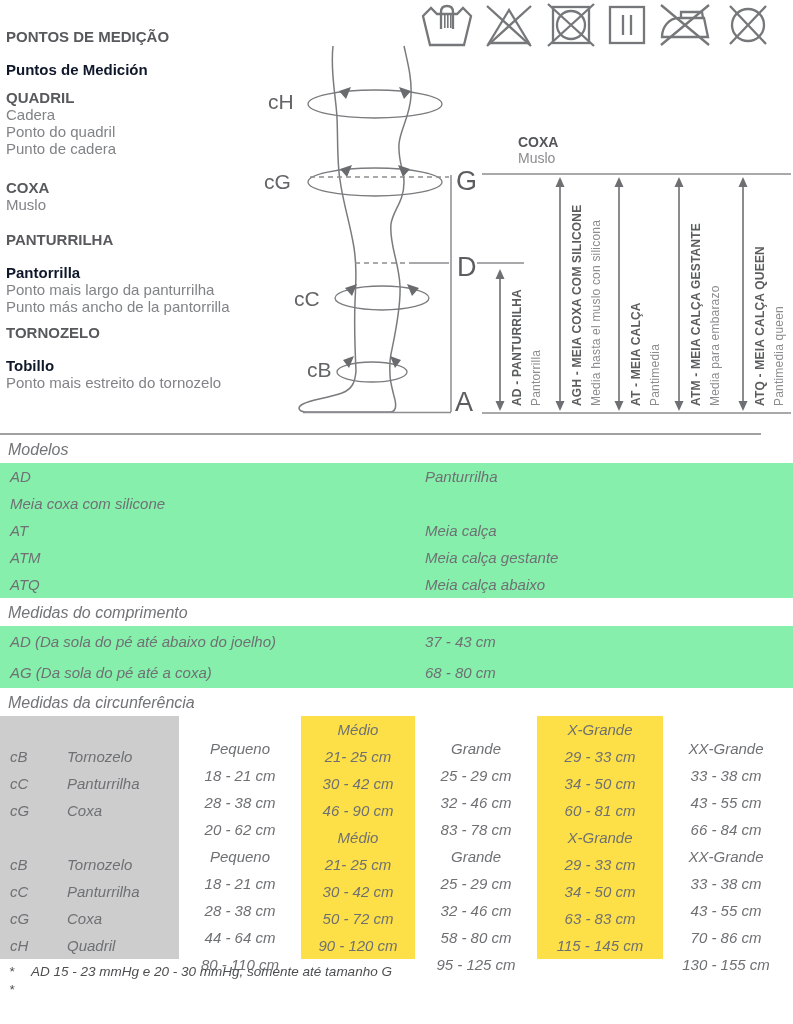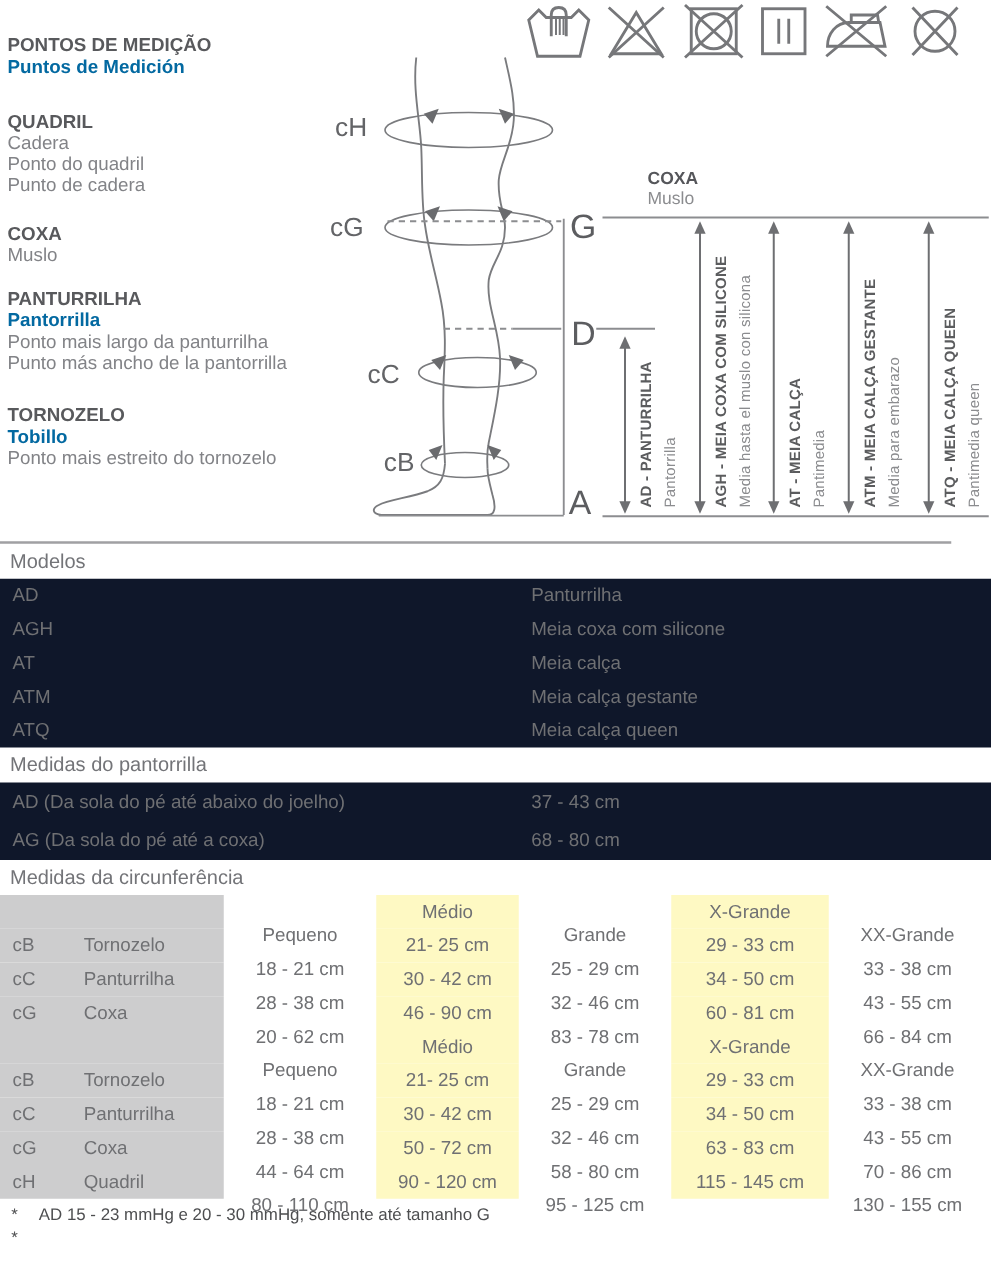--- a/index.html
+++ b/index.html
@@ -4,53 +4,53 @@
 <style>
   html,body{margin:0;padding:0;}
   body{
     width:793px;height:1024px;position:relative;background:#fff;
     font-family:"Liberation Sans", sans-serif;overflow:hidden;
   }
   
   .left-panel{position:absolute;left:6px;top:0;width:265px;}
   .lp-block{position:absolute;left:0;line-height:17px;font-size:15px;}
   .lp-name{font-weight:bold;color:#58595c;}
-  .lp-es-bold{font-weight:bold;color:#0369a1;}
+  .lp-es-bold{font-weight:bold;color:#0f172a;margin-top:16px;}
   .lp-line{color:#828387;}
   
   .care-icons{position:absolute;left:421px;top:2px;display:flex;gap:10px;align-items:flex-start;}
   .care-icons svg{display:block;}
   
   .diagram-svg{position:absolute;left:0;top:0;}
   .coxa-head{position:absolute;left:518px;top:134px;line-height:16px;font-size:14px;}
   .coxa-pt{font-weight:bold;color:#55565a;}
   .coxa-es{color:#8b8c8f;}
   .agroup{position:absolute;display:flex;gap:4px;}
   .vtext{
     writing-mode:vertical-rl;transform:rotate(180deg);
     height:100%;width:15px;line-height:15px;font-size:12px;
     padding-top:6px;box-sizing:border-box;white-space:nowrap;letter-spacing:.2px;
   }
   .vtext.bold{font-weight:bold;color:#5b5c5e;}
   .vtext.sub{color:#8b8c8f;}
   
-  .bottom{position:absolute;top:433px;left:0;width:761px;}
+  .bottom{position:absolute;top:433px;left:0;width:761px;font-style:italic;}
   .top-rule{border-top:2px solid #a0a0a3;height:0;}
   .section-title{padding:6px 0 4px 8px;font-size:16px;line-height:18px;color:#737478;}
-  .wide-table{background:#0f172a;width:793px;box-sizing:border-box;}
+  .wide-table{background:#86efac;width:793px;box-sizing:border-box;}
   .wt-row{display:grid;grid-template-columns:415px 1fr;align-items:center;padding-left:10px;
           font-size:15px;color:#6f7073;}
   .wt-row.h27{height:27px;}
   .wt-row.h31{height:31px;}
   .ctable{display:grid;grid-template-columns:179px 114px 114px 114px 126px 118px;
           grid-auto-rows:27px;column-gap:4px;font-size:15px;color:#6f7073;}
   .cell{display:flex;align-items:center;justify-content:center;}
   .cell.lab{justify-content:flex-start;padding-left:10px;box-sizing:border-box;}
   .cell.dk{background:#cdcdce;}
-  .cell.b{background:#fef9c3;}
+  .cell.b{background:#fde047;}
   .cell.a{background:#bef264;margin-top:32px;}
   .code{display:inline-block;width:57px;}
   .footnotes{margin-top:5px;}
   .footnote{display:flex;padding-left:9px;margin-top:3px;font-size:13.5px;color:#4d4e50;line-height:15px;}
   .fn-marker{width:22px;}
 </style>
 </head>
 <body>
 
 <div class="left-panel">
@@ -212,38 +212,37 @@
 <div class="bottom">
   <div class="top-rule"></div>
 
   <div class="section-title">Modelos</div>
   <div class="wide-table">
     <div class="wt-row h27">
       <span>AD</span>
       <span>Panturrilha</span>
     </div>
     <div class="wt-row h27">
-      <span>AGH</span>
       <span>Meia coxa com silicone</span>
     </div>
     <div class="wt-row h27">
       <span>AT</span>
       <span>Meia calça</span>
     </div>
     <div class="wt-row h27">
       <span>ATM</span>
       <span>Meia calça gestante</span>
     </div>
     <div class="wt-row h27">
       <span>ATQ</span>
-      <span>Meia calça queen</span>
-    </div>
-  </div>
-
-  <div class="section-title">Medidas do pantorrilla</div>
+      <span>Meia calça abaixo</span>
+    </div>
+  </div>
+
+  <div class="section-title">Medidas do comprimento</div>
   <div class="wide-table">
     <div class="wt-row h31">
       <span>AD (Da sola do pé até abaixo do joelho)</span>
       <span>37 - 43 cm</span>
     </div>
     <div class="wt-row h31">
       <span>AG (Da sola do pé até a coxa)</span>
       <span>68 - 80 cm</span>
     </div>
   </div>

